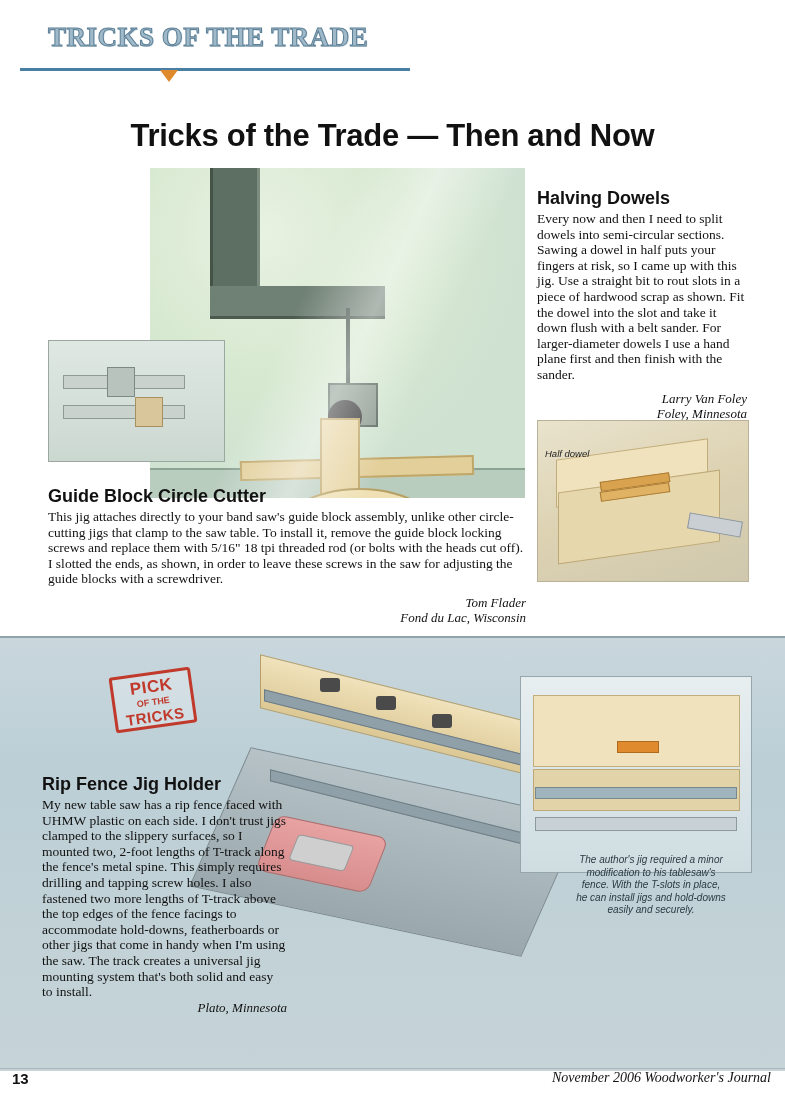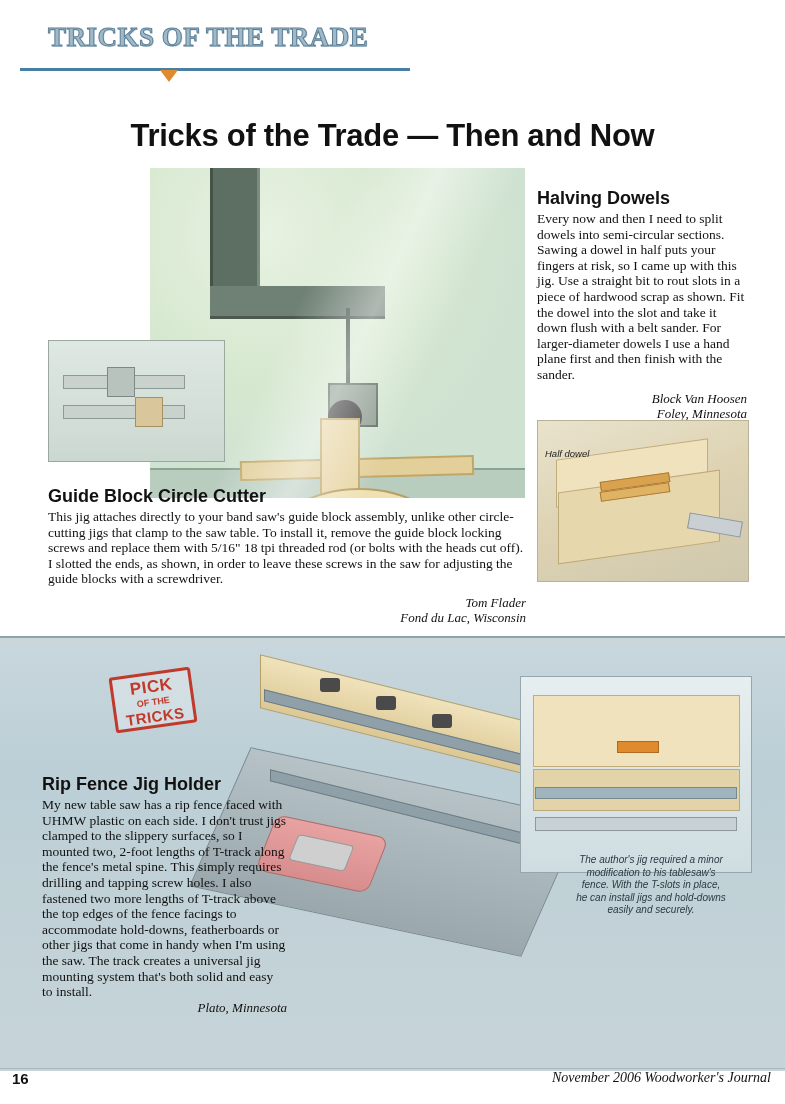--- a/index.html
+++ b/index.html
@@ -255,21 +255,21 @@
     <div class="bolt"></div>
     <div class="bolt2"></div>
     <div class="nut"></div>
     <div class="nut2"></div>
   </div>
 
 
   <div class="col-right">
     <p class="tt">Halving Dowels</p>
     <p class="body">Every now and then I need to split dowels into semi-circular sections. Sawing a dowel in half puts your fingers at risk, so I came up with this jig. Use a straight bit to rout slots in a piece of hardwood scrap as shown. Fit the dowel into the slot and take it down flush with a belt sander. For larger-diameter dowels I use a hand plane first and then finish with the sander.</p>
-    <div class="byline">Block Van Hoosen</div>
+    <div class="byline">Larry Van Foley</div>
     <div class="byline" style="margin-top:0;">Foley, Minnesota</div>
   </div>
 
   <div class="art-dowel">
     <div class="plank2"></div>
     <div class="plank"></div>
     <div class="dowel"></div>
     <div class="dowel2"></div>
     <div class="clamp"></div>
   </div>
@@ -316,17 +316,17 @@
 
     <div class="col-bottom">
       <p class="tt">Rip Fence Jig Holder</p>
       <p class="body">My new table saw has a rip fence faced with UHMW plastic on each side. I don't trust jigs clamped to the slippery surfaces, so I mounted two, 2-foot lengths of T-track along the fence's metal spine. This simply requires drilling and tapping screw holes. I also fastened two more lengths of T-track above the top edges of the fence facings to accommodate hold-downs, featherboards or other jigs that come in handy when I'm using the saw. The track creates a universal jig mounting system that's both solid and easy to install.</p>
       <div class="byline" style="margin-top:0;">Plato, Minnesota</div>
     </div>
   </div>
 
   <div class="foot-rule"></div>
   <div class="footer">
-    <div class="folio">16</div>
+    <div class="folio">13</div>
     <div class="foot-right">November 2006   Woodworker's Journal</div>
   </div>
 
 </div>
 
 </body></html>

